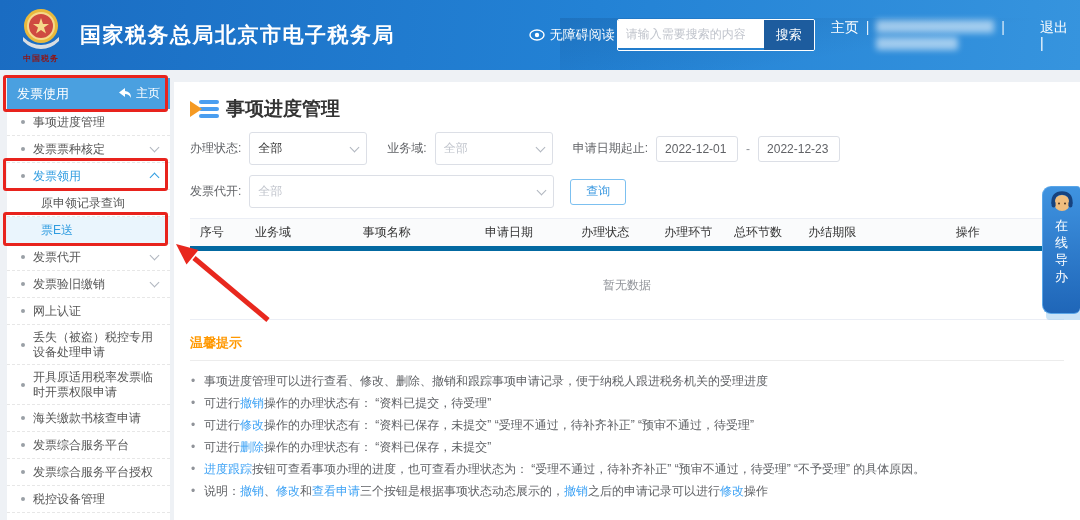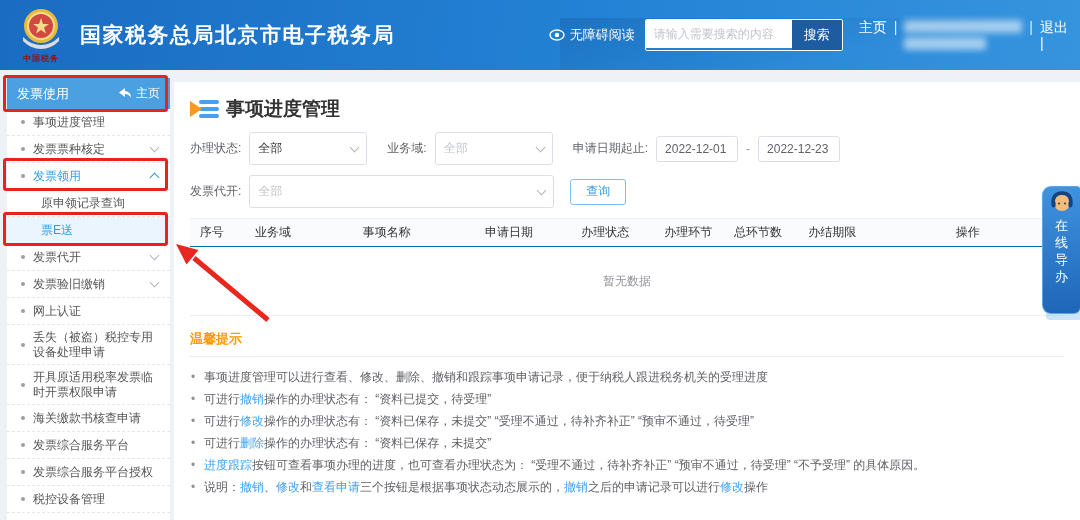--- a/index.html
+++ b/index.html
@@ -17,34 +17,34 @@
   }
   .top-header::after{ 
     content:"";position:absolute;right:0;top:18px;width:520px;height:52px;
     background:linear-gradient(170deg,rgba(10,50,100,.18),rgba(10,50,100,0) 60%);
     pointer-events:none;
   }
   .logo{margin-left:14px;width:54px;text-align:center;position:relative;flex:0 0 auto;}
   .logo-caption{font-size:8px;font-weight:bold;color:#8e1616;letter-spacing:1px;margin-top:-2px;}
   .site-title{font-size:21px;font-weight:bold;letter-spacing:1.5px;margin-left:12px;white-space:nowrap;}
   .header-right{margin-left:auto;margin-right:12px;display:flex;align-items:center;position:relative;z-index:2;}
-  .a11y{display:flex;align-items:center;font-size:13px;white-space:nowrap;margin-right:10px;}
+  .a11y{display:flex;align-items:center;font-size:13px;white-space:nowrap;margin-right:2px;}
   .a11y svg{margin-right:5px;}
   .search-group{display:flex;border:1px solid #fff;border-radius:2px;overflow:hidden;flex:0 0 auto;}
   .search-input{width:130px;height:28px;border:0;outline:none;padding:0 8px;font-size:12px;color:#333;}
   .search-input::placeholder{color:#c0c4cc;}
   .search-btn{width:50px;height:30px;background:#1d5c9e;color:#fff;border:0;font-size:13px;cursor:pointer;}
   .user-area{display:flex;align-items:flex-start;margin-left:16px;font-size:14px;white-space:nowrap;}
   .user-area .sep{margin:0 7px;opacity:.85;}
   .home-link,.logout-link{cursor:pointer;}
   .blur-stack{display:flex;flex-direction:column;gap:4px;margin-top:1px;}
   .blur-line{height:13px;border-radius:2px;background:rgba(255,255,255,.55);filter:blur(3px);}
   .blur-a{width:118px;}
   .blur-b{width:82px;}
-  .logout-col{display:flex;flex-direction:column;line-height:16px;}
+  .logout-col{display:flex;flex-direction:column;line-height:16px;margin-left:28px;}
   
   .sidebar{
     position:absolute;left:7px;top:78px;width:163px;height:442px;
     background:#fff;box-sizing:border-box;
   }
   .side-header{
     height:31px;background:#4aa0e0;color:#fff;font-size:13px;
     display:flex;align-items:center;padding:0 10px;box-sizing:border-box;
   }
   .side-header .sh-title{flex:1;}
@@ -86,21 +86,21 @@
   .w-domain{width:118px;margin-right:20px;}
   .w-name{width:305px;margin-right:16px;}
   .date-box{width:82px;height:26px;box-sizing:border-box;border:1px solid #dcdfe6;border-radius:3px;
             display:flex;align-items:center;padding:0 8px;font-size:12px;color:#606266;background:#fff;}
   .date-sep{margin:0 8px;color:#909399;font-size:12px;}
   .query-btn{width:56px;height:26px;box-sizing:border-box;border:1px solid #7cc0f0;border-radius:3px;
              background:#fff;color:#3a98e0;font-size:12px;cursor:pointer;}
   
   .items-table{width:100%;border-collapse:collapse;margin-top:4px;}
   .items-table th{
-    height:27px;background:#fafbfc;border-top:1px solid #ebeef5;border-bottom:1px solid #0369a1;
+    height:27px;background:#fafbfc;border-top:1px solid #ebeef5;border-bottom:5px solid #0369a1;
     font-size:12px;font-weight:normal;color:#333;text-align:center;padding:0 4px;white-space:nowrap;
   }
   .items-table td.empty-cell{height:66px;text-align:center;font-size:12px;color:#909399;border-bottom:1px solid #ebeef5;}
   
   .tips-section{margin-top:14px;}
   .tips-title{font-size:13px;font-weight:bold;color:#ff9800;padding-bottom:8px;border-bottom:1px solid #ececec;}
   .tips-list{list-style:none;margin:9px 0 0 0;padding:0;}
   .tips-list li{position:relative;font-size:12px;color:#606266;line-height:22px;padding-left:14px;}
   .tips-list li::before{content:"•";position:absolute;left:1px;color:#909399;}
   .tip-link{color:#3da2f5;cursor:pointer;}

